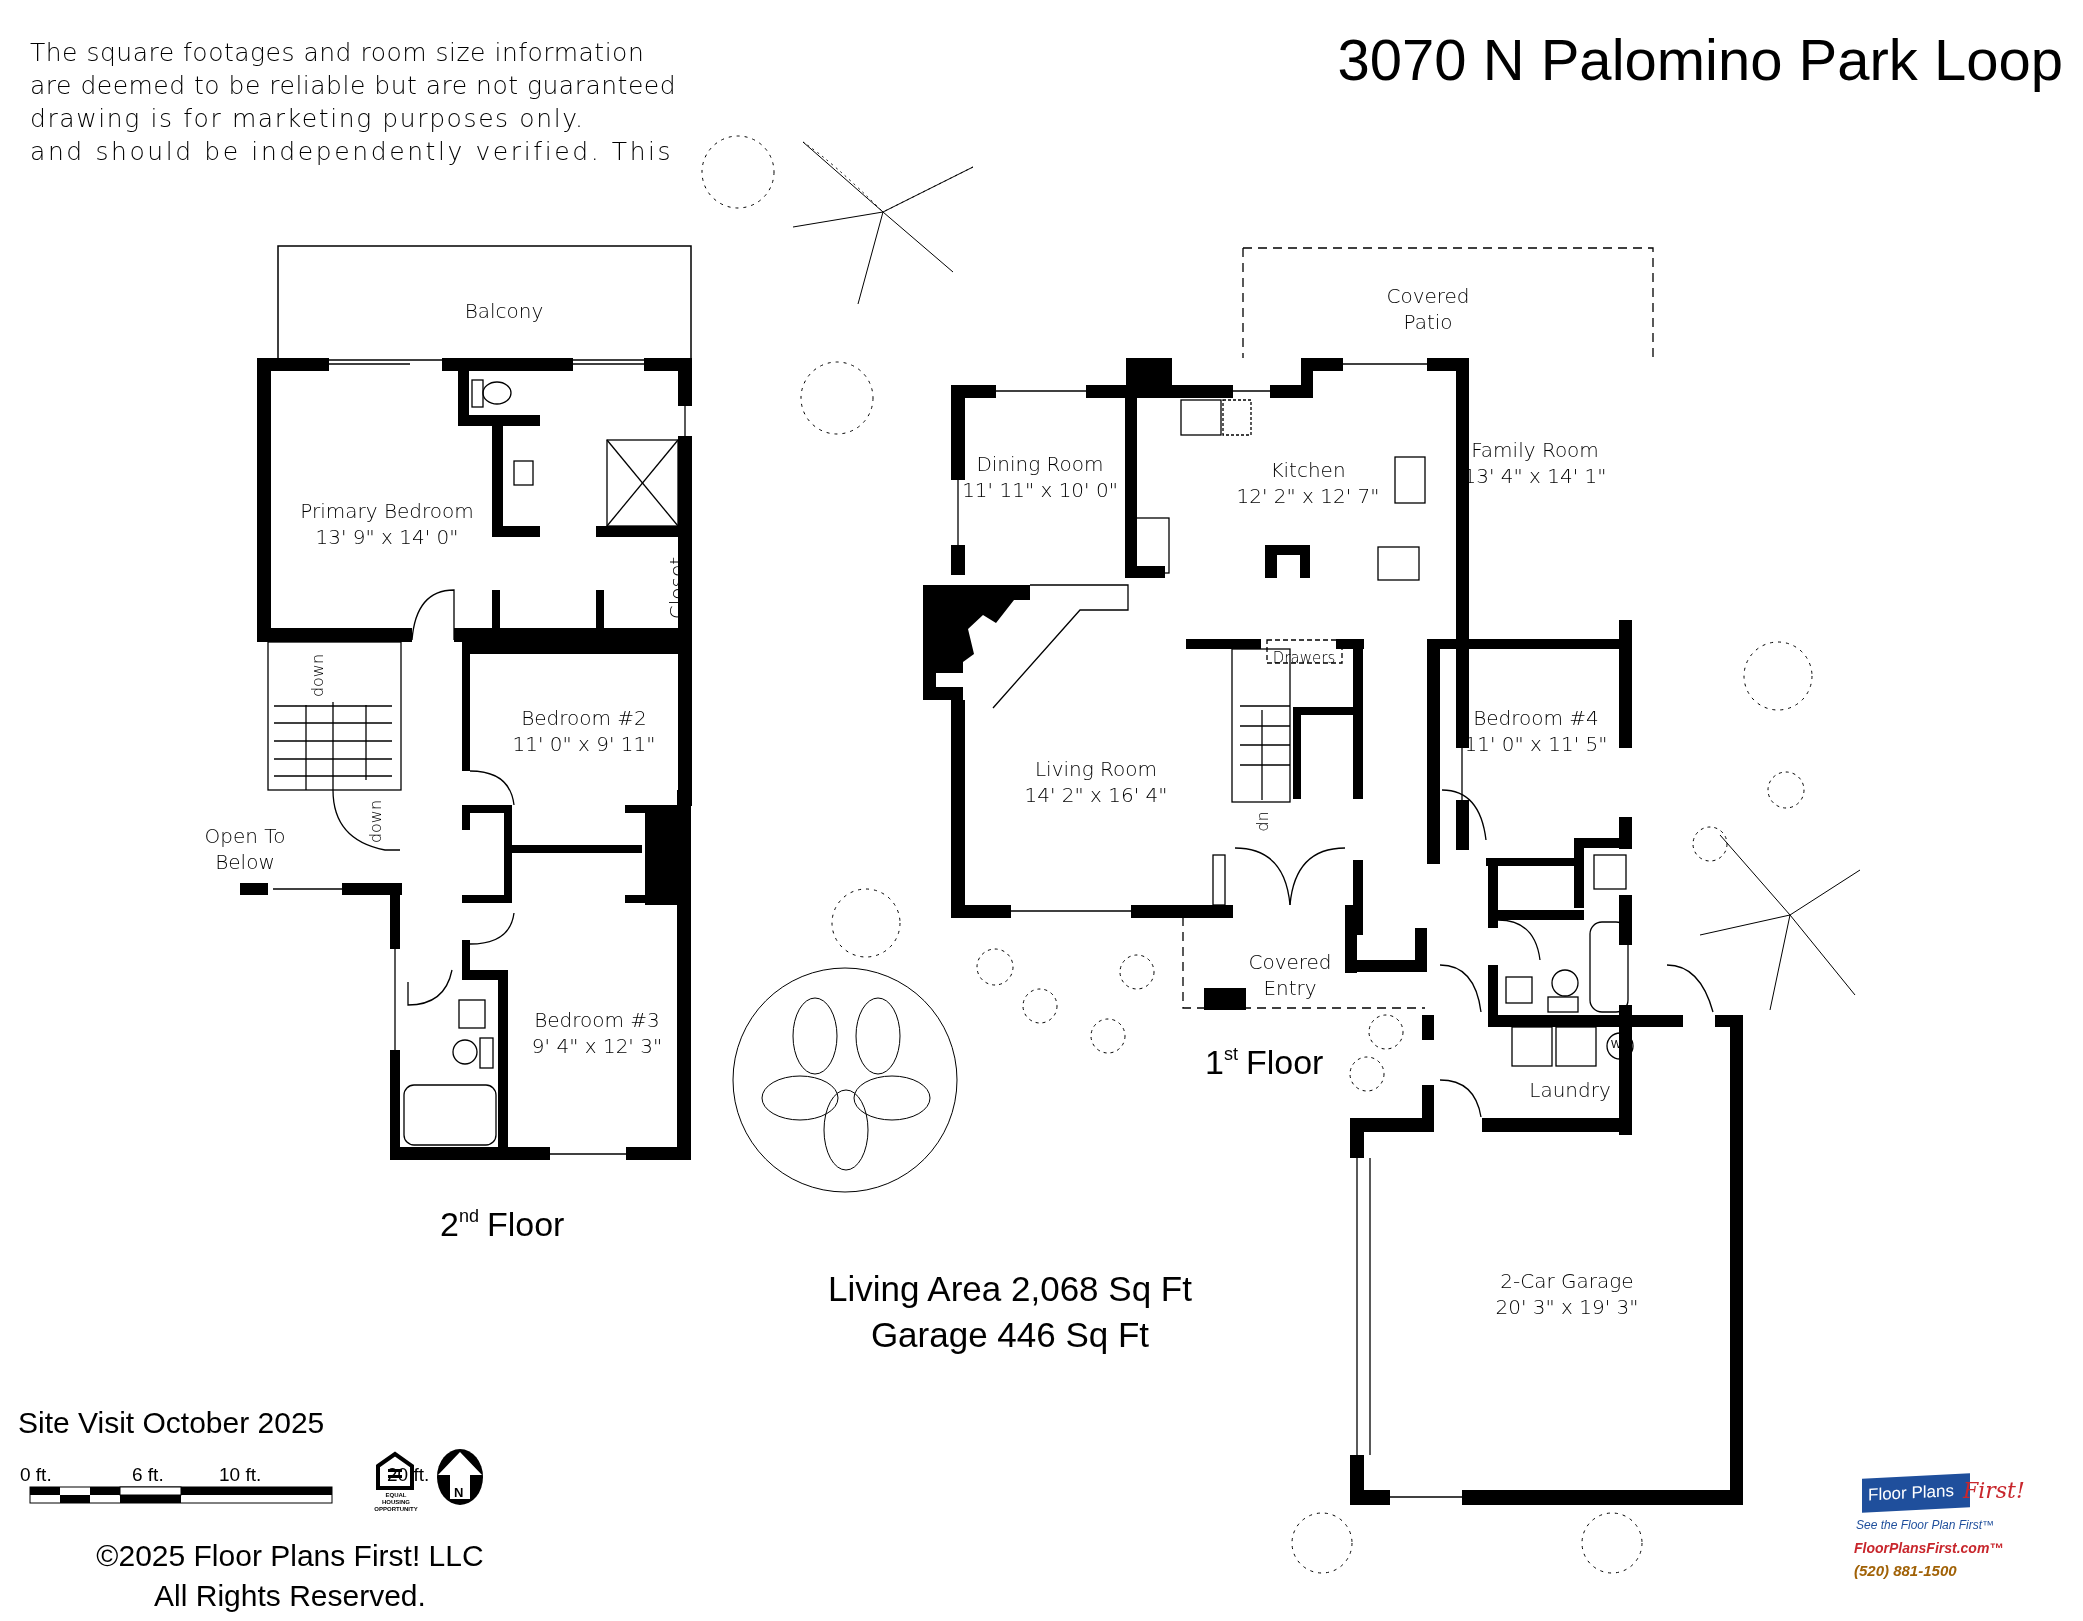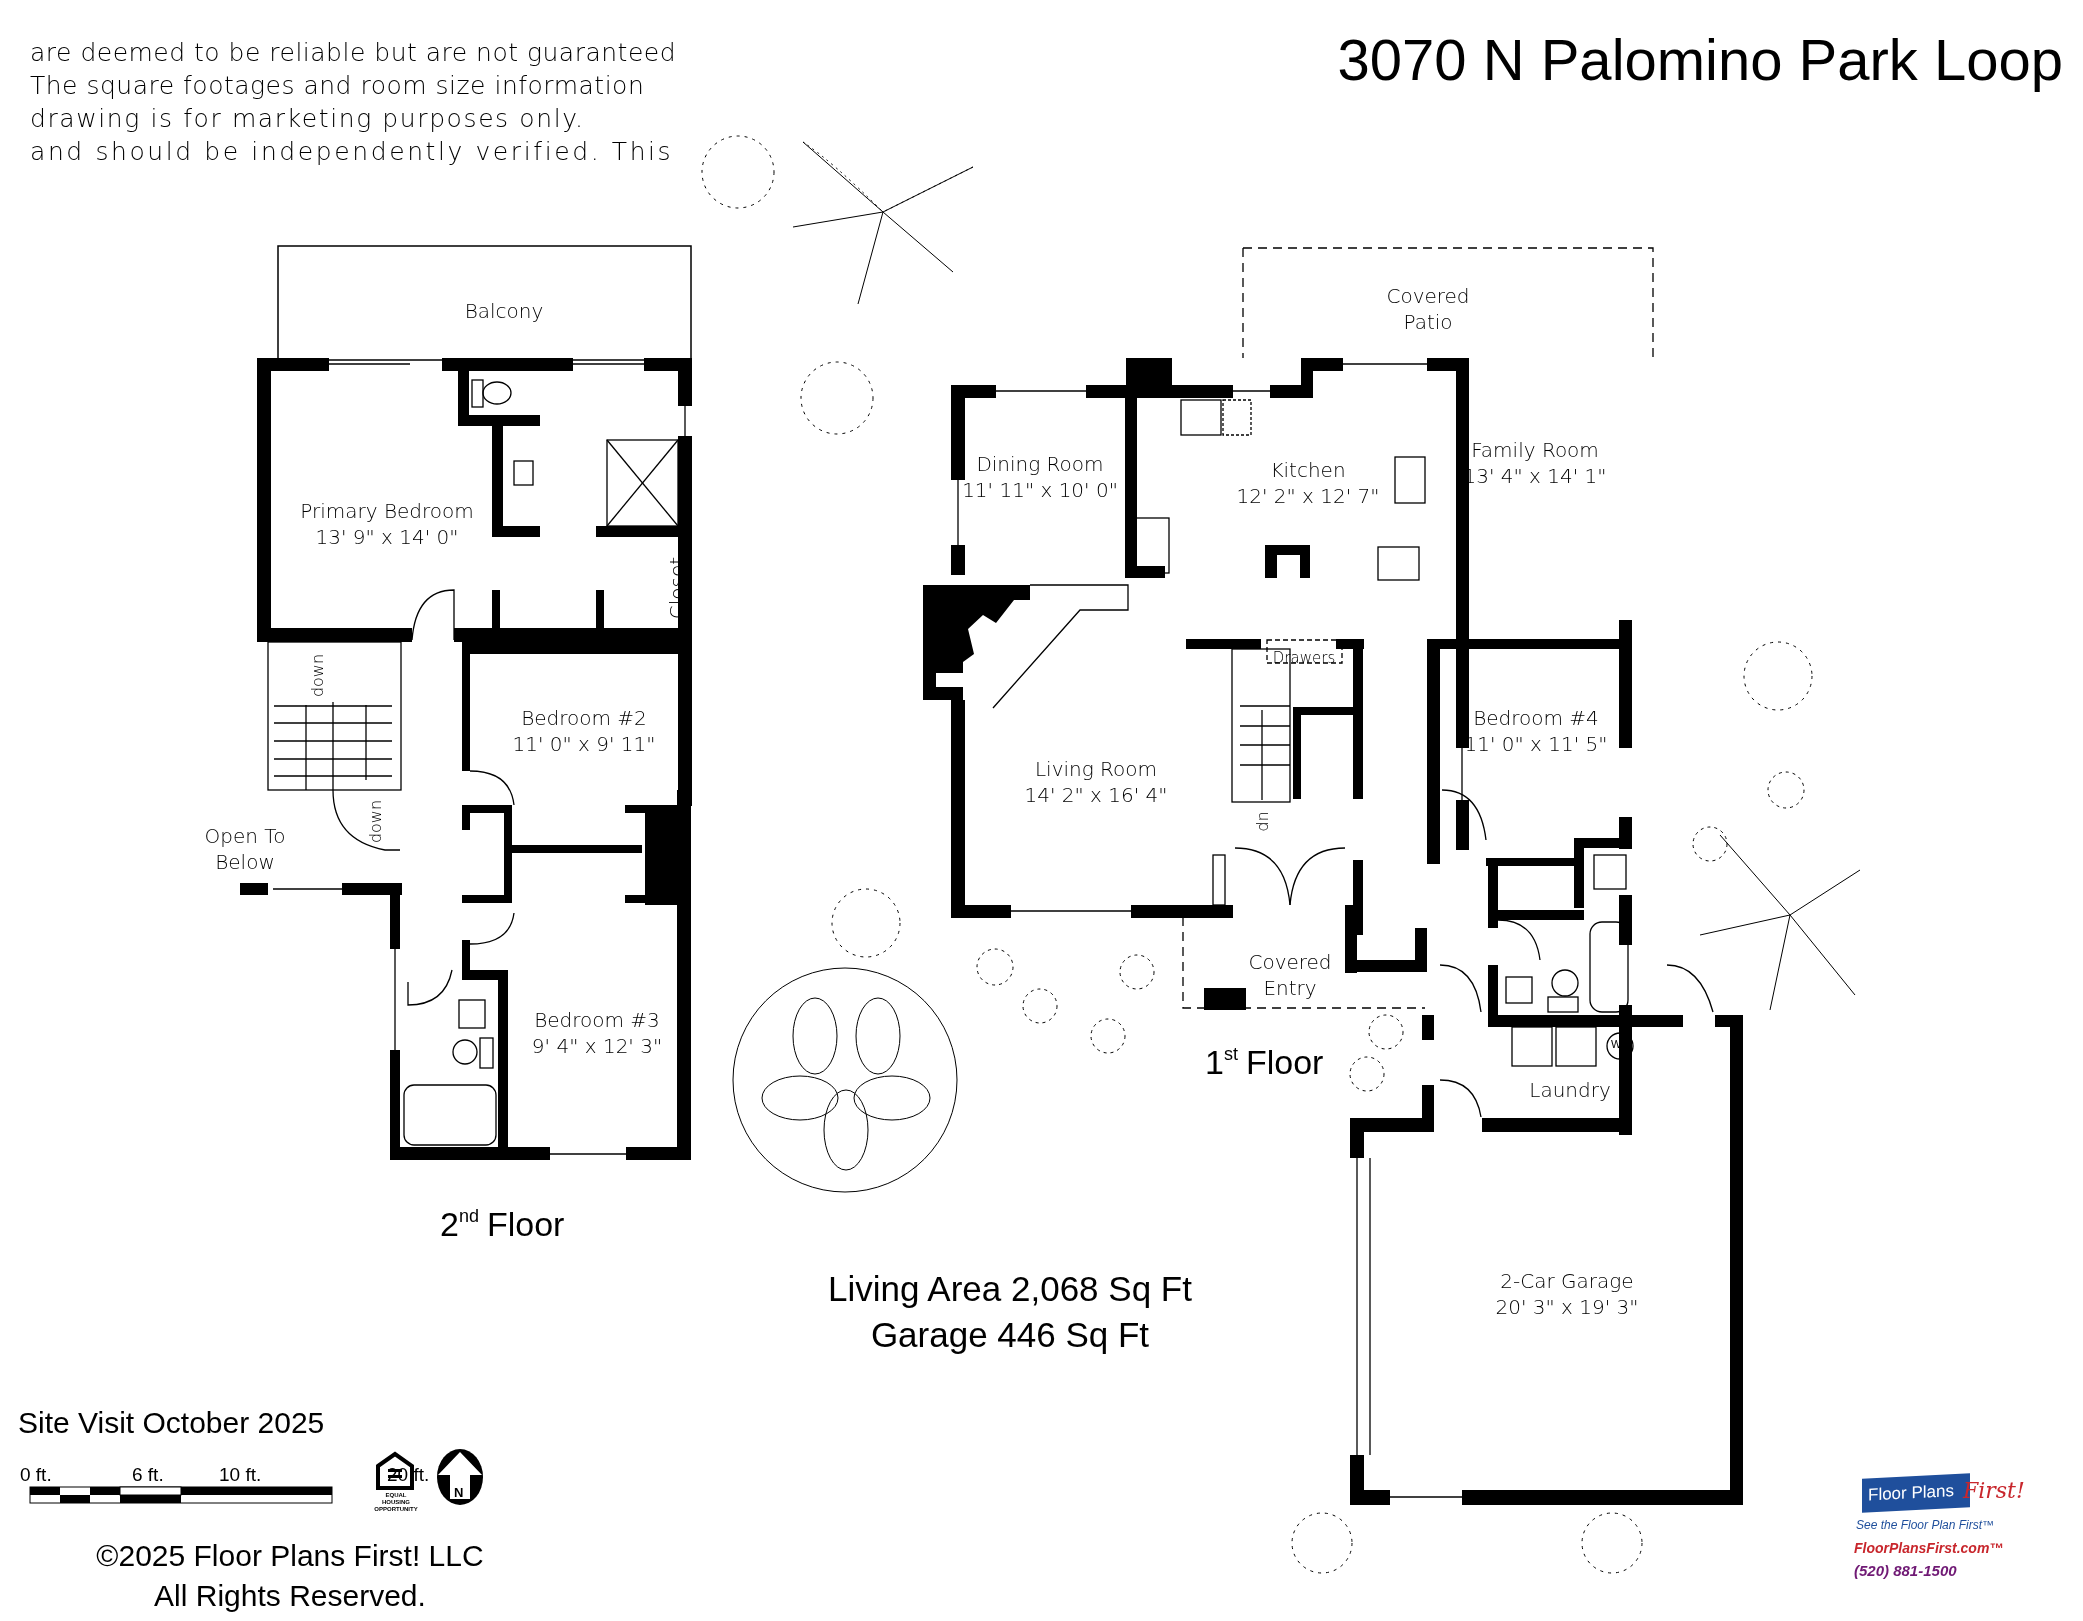--- a/index.html
+++ b/index.html
@@ -20,21 +20,21 @@
   .sitevisit { left: 18px; top: 1406px; font-size: 30px; }
   .scale-labels { left: 20px; top: 1464px; width: 420px; height: 24px; font-size: 19px; }
   .scale-labels span { position: absolute; top: 0; }
   .copyright { left: 0; top: 1536px; width: 580px; text-align: center; font-size: 30px; line-height: 40px; }
   .ehlabel { font-size: 6px; line-height: 7px; text-align: center; font-weight: bold; }
   .logo-blue { left: 1862px; top: 1476px; width: 108px; height: 34px; background: #1f4f9c;
                transform: skewY(-3deg); color: #fff; font-size: 17px; line-height: 34px; padding-left: 6px; box-sizing: border-box; }
   .logo-first { left: 1963px; top: 1478px; color: #c8262c; font-style: italic; font-size: 22px; font-family: "DejaVu Serif", serif; }
   .logo-tag { left: 1856px; top: 1518px; color: #1f4f9c; font-style: italic; font-size: 12px; }
   .logo-url { left: 1854px; top: 1540px; color: #c8262c; font-style: italic; font-weight: bold; font-size: 14px; }
-  .logo-phone { left: 1854px; top: 1562px; color: #701a75; font-style: italic; font-weight: bold; font-size: 15px; }
+  .logo-phone { left: 1854px; top: 1562px; color: #a16207; font-style: italic; font-weight: bold; font-size: 15px; }
   .rot { transform: rotate(-90deg); transform-origin: center; }
   .down-text { font-size: 16px; font-family: "DejaVu Sans", sans-serif; font-weight: 300; }
 </style>
 </head>
 <body>
 
 <svg class="plan" width="2083" height="1621" viewBox="0 0 2083 1621">
   <g fill="#000" stroke="none">
 
     <rect x="278" y="246" width="413" height="114" fill="none" stroke="#000" stroke-width="1.5"></rect>
@@ -285,22 +285,22 @@
     <rect x="10" y="21" width="14" height="3" fill="#000"></rect>
   </g>
 
   <g transform="translate(460,1477)">
     <ellipse cx="0" cy="0" rx="23" ry="28" fill="#000"></ellipse>
     <polygon points="0,-25 -22,-2 -10,-2 -10,22 10,22 10,-2 22,-2" fill="#fff"></polygon>
   </g>
 </svg>
 
 <div class="abs disclaimer">
+  <div>The square footages and room size information</div>
   <div>are deemed to be reliable but are not guaranteed</div>
-  <div>The square footages and room size information</div>
   <div>drawing is for marketing purposes only.</div>
   <div>and should be independently verified. This</div>
 </div>
 
 <div class="abs address">3070 N Palomino Park Loop</div>
 
 <div class="abs room-label" style="left:504px;top:298px;">
   <div>Balcony</div>
 </div>
 <div class="abs room-label" style="left:387px;top:498px;">

